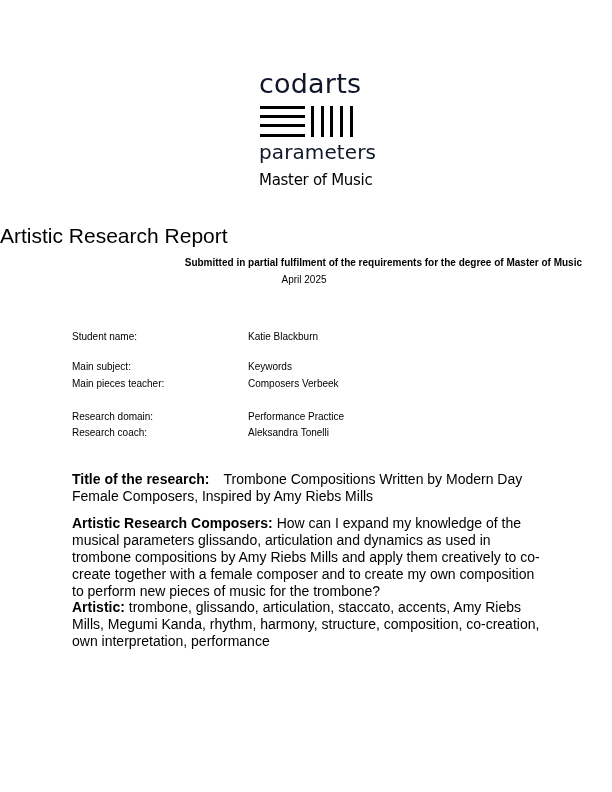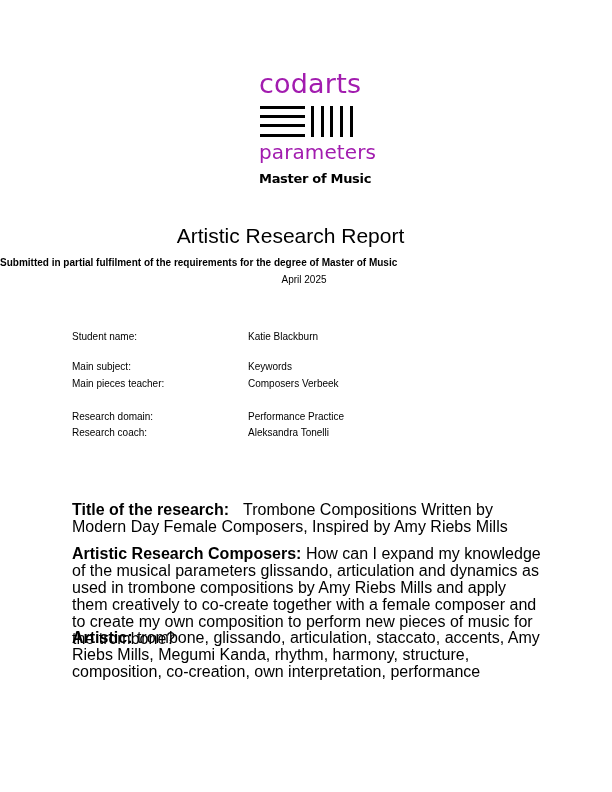--- a/index.html
+++ b/index.html
@@ -1,40 +1,40 @@
 <!DOCTYPE html>
 <html><head>
   <meta charset="utf-8">
   <style>
     html, body { margin: 0; padding: 0; background: #ffffff; }
     body { width: 612px; height: 792px; position: relative; overflow: hidden;
            font-family: "Liberation Sans", sans-serif; color: #000; }
 
     
     .logo-word { position: absolute; left: 259px; font-family: "DejaVu Sans", sans-serif;
-                 font-weight: normal; color: #a21caf; white-space: nowrap; }
+                 font-weight: normal; color: #0f172a; white-space: nowrap; }
     .logo-codarts { top: 68px; font-size: 27px; letter-spacing: 0.2px; }
     .logo-rotterdam { top: 140px; font-size: 20px; letter-spacing: 0.1px; }
     .logo-sub { position: absolute; left: 259px; top: 171px; font-family: "DejaVu Sans", sans-serif;
-                font-weight: bold; font-size: 13px; white-space: nowrap; letter-spacing: -0.3px; }
+                font-weight: normal; font-size: 15px; white-space: nowrap; letter-spacing: -0.3px; }
     .logo-mark { position: absolute; left: 260px; top: 106px; width: 94px; height: 31px; }
     .hbar { position: absolute; left: 0; width: 45px; height: 3px; background: #000; }
     .vbar { position: absolute; top: 0; width: 3px; height: 31px; background: #000; }
 
-    .title { position: absolute; left: 0; width: 581px; top: 224px; text-align: center;
+    .title { position: absolute; left: 0; width: 581px; top: 224px; text-align: left;
              font-size: 21px; }
-    .subtitle { position: absolute; left: 0; width: 582px; top: 257px; text-align: left;
+    .subtitle { position: absolute; left: 0; width: 582px; top: 257px; text-align: right;
                 font-size: 10px; font-weight: bold; }
     .date { position: absolute; left: 0; width: 608px; top: 274px; text-align: center;
             font-size: 10px; }
 
     .info-label { position: absolute; left: 72px; font-size: 10px; }
     .info-value { position: absolute; left: 216px; font-size: 10px; padding-left: 32px; }
 
-    .para { position: absolute; left: 72px; width: 470px; font-size: 16px; line-height: 17px; margin-top: 30px; }
+    .para { position: absolute; left: 72px; width: 470px; font-size: 14px; line-height: 17px; }
     .para b { font-weight: bold; }
     .gap { display: inline-block; width: 14px; }
   </style>
 </head>
 <body>
 
 <div>
   <div class="logo-word logo-codarts">codarts</div>
   <div class="logo-mark">
     <div class="hbar" style="top:0px"></div>

